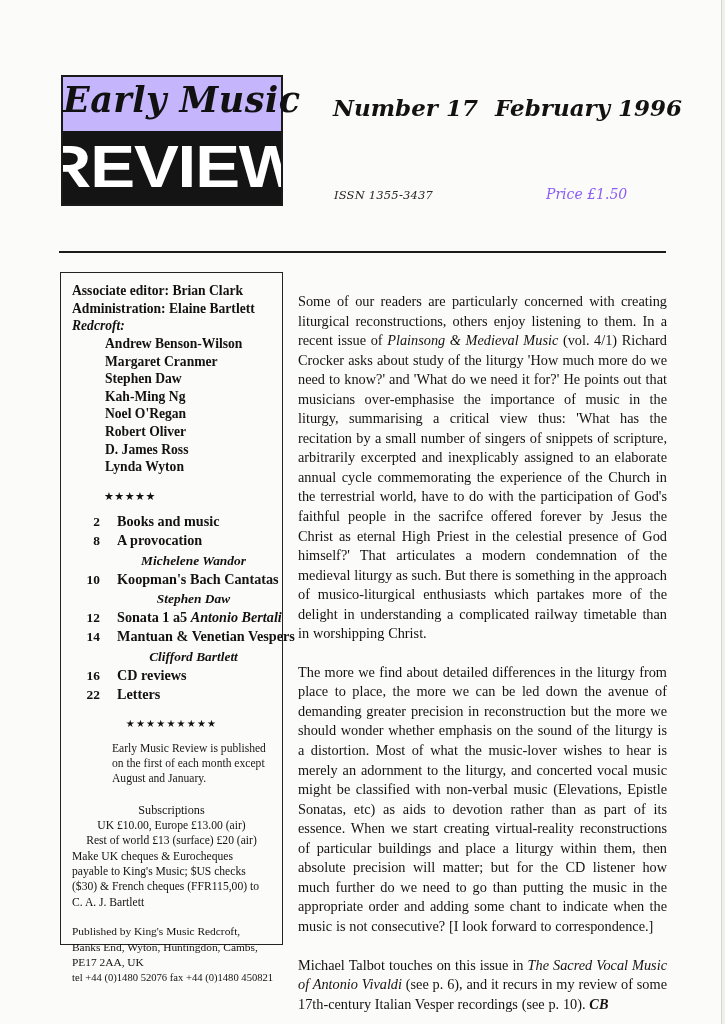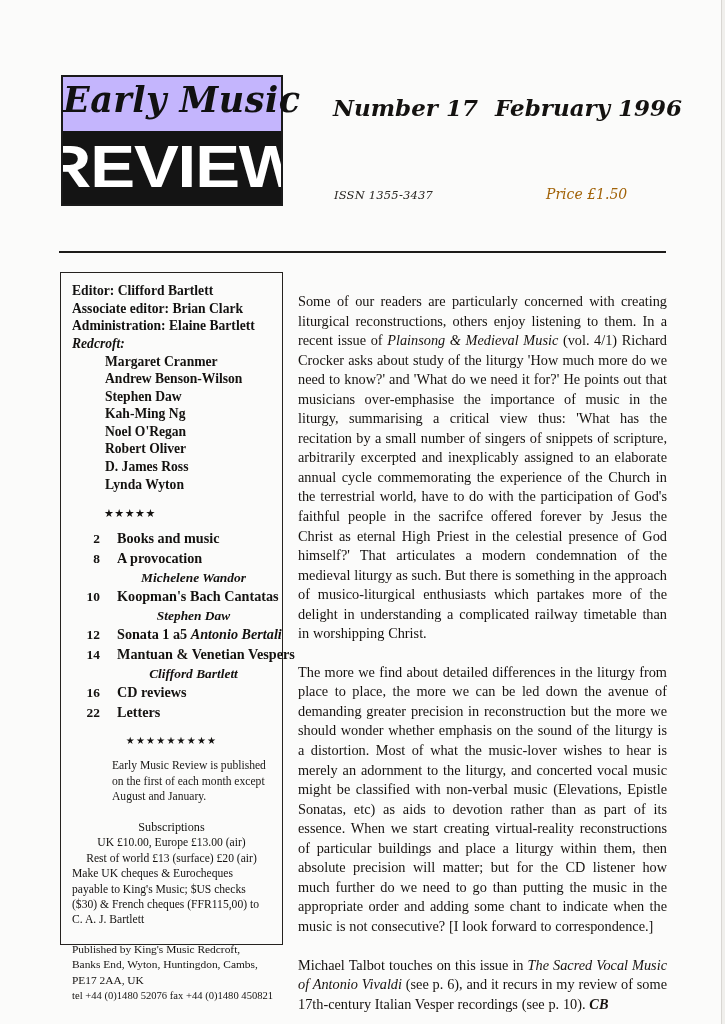--- a/index.html
+++ b/index.html
@@ -115,21 +115,21 @@
     color: #2a2723;
     white-space: nowrap;
   }
   .price {
     position: absolute;
     left: 546px;
     top: 186px;
     font-family: "DejaVu Serif", "Liberation Serif", serif;
     font-style: italic;
     font-size: 14px;
-    color: #a16207;
+    color: #8b5cf6;
     white-space: nowrap;
   }
 
   .rule-top {
     position: absolute;
     left: 59px;
     top: 251px;
     width: 607px;
     height: 2px;
     background: #1d1b19;
@@ -297,28 +297,27 @@
 
   <div class="issue-number">Number 17</div>
   <div class="issue-date">February  1996</div>
   <div class="issn">ISSN 1355-3437</div>
   <div class="price">Price £1.50</div>
 
   <div class="rule-top"></div>
 
   <div class="sidebar">
     <div>
-      <div class="staff-line">Editor: Clifford Bartlett</div>
       <div class="staff-line">Associate editor: Brian Clark</div>
       <div class="staff-line">Administration: Elaine Bartlett</div>
     </div>
     <div class="reviewers-label">Redcroft:</div>
     <div>
+      <div class="reviewer">Andrew Benson-Wilson</div>
       <div class="reviewer">Margaret Cranmer</div>
-      <div class="reviewer">Andrew Benson-Wilson</div>
       <div class="reviewer">Stephen Daw</div>
       <div class="reviewer">Kah-Ming Ng</div>
       <div class="reviewer">Noel O'Regan</div>
       <div class="reviewer">Robert Oliver</div>
       <div class="reviewer">D. James Ross</div>
       <div class="reviewer">Lynda Wyton</div>
     </div>
 
     <div class="stars-small">★★★★★</div>
 

